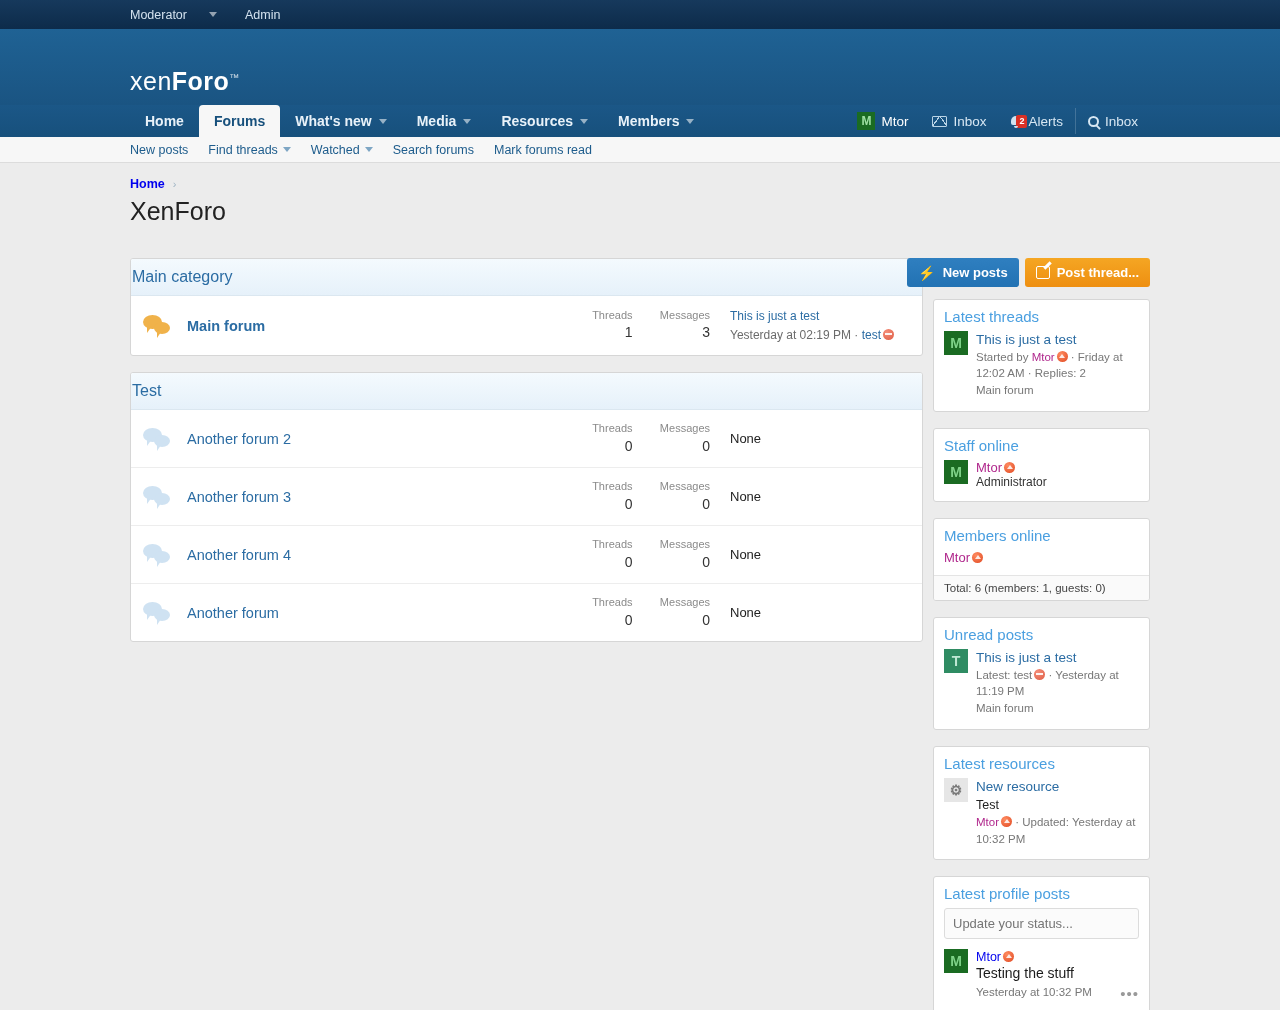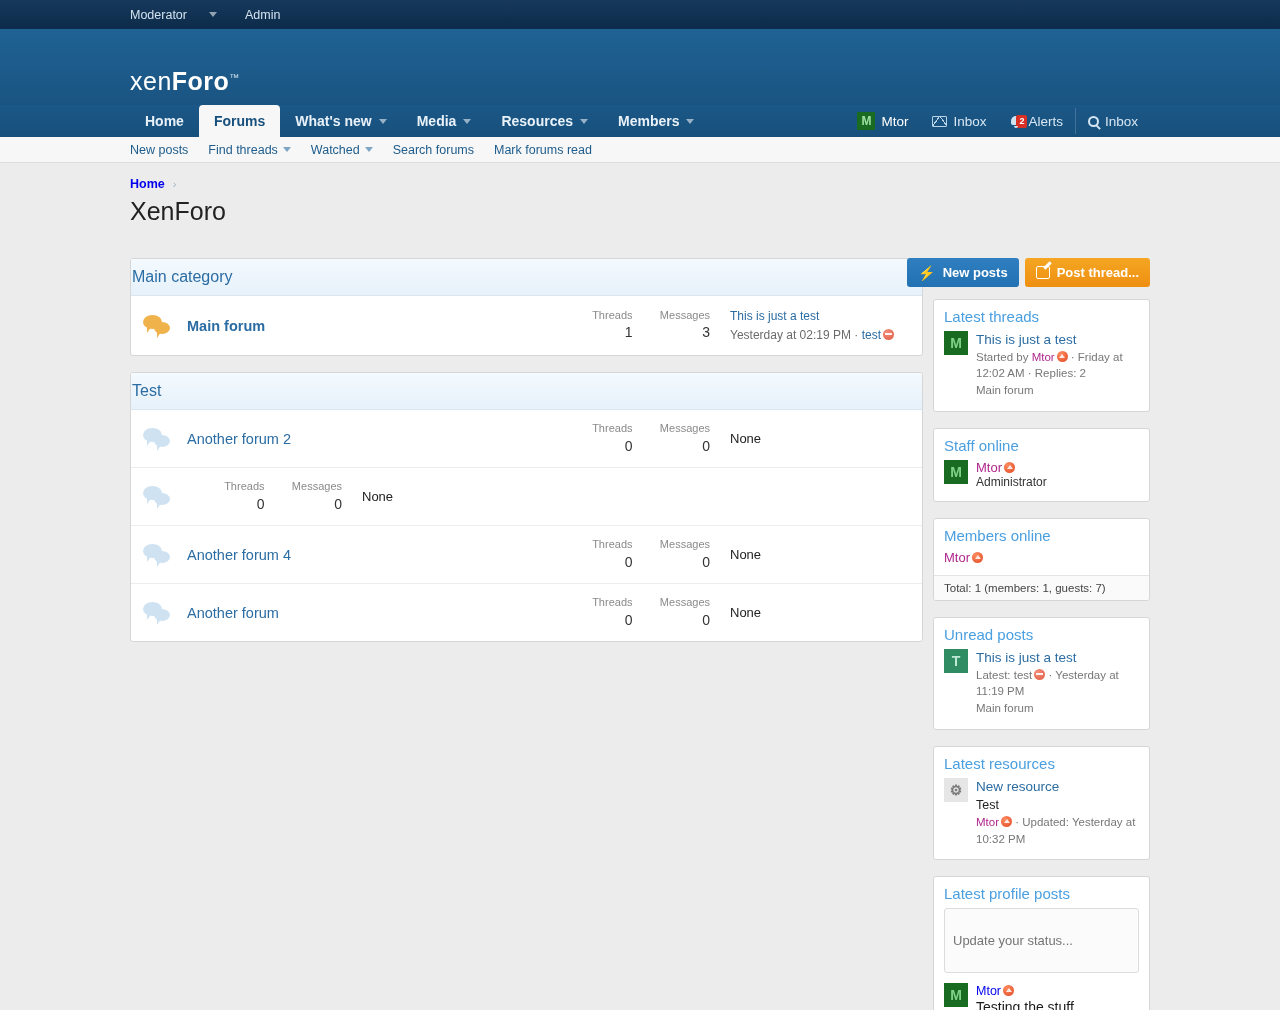--- a/index.html
+++ b/index.html
@@ -420,21 +420,21 @@
     left: 2px; top: 4.5px;
     width: 7px; height: 2px;
     background: rgba(255,255,255,.9);
   }
 
   .status-input {
     width: 100%;
     border: 1px solid #dcdcdc;
     border-radius: 3px;
     background: #fbfbfb;
-    padding: 24px 8px;
+    padding: 7px 8px;
     font-size: 13px;
     color: #999;
     font-family: "Liberation Sans", sans-serif;
     margin-bottom: 10px;
     outline: none;
   }
 
   .dots-menu {
     color: #9a9a9a;
     font-size: 15px;
@@ -609,20 +609,23 @@
             <span class="none">None</span>
           </div>
         </div>
 
         <div class="node-row">
           <div class="bubble-icon bubble-read">
             <span class="b1"></span>
               <span class="t1"></span>
               <span class="b2"></span>
               <span class="t2"></span>
+          </div>
+          <div class="node-title">
+            <a href="#">Another forum 3</a>
           </div>
           <div class="node-stats">
             <div class="stat">
               <div class="stat-label">Threads</div>
               <div class="stat-value">0</div>
             </div>
             <div class="stat">
               <div class="stat-label">Messages</div>
               <div class="stat-value">0</div>
             </div>
@@ -723,21 +726,21 @@
             </div>
           </div>
         </div>
       </div>
 
       <div class="side-block">
         <div class="side-header">Members online</div>
         <div class="side-body">
           <div><a href="#" class="uname-link">Mtor</a><span class="badge-dot"></span></div>
         </div>
-        <div class="side-footer">Total: 1 (members: 1, guests: 7)</div>
+        <div class="side-footer">Total: 6 (members: 1, guests: 0)</div>
       </div>
 
       <div class="side-block">
         <div class="side-header">Unread posts</div>
         <div class="side-body">
           <div class="side-item">
             <div class="avatar av-teal">T</div>
             <div class="side-item-main">
               <a href="#" class="side-item-title">This is just a test</a>
               <div class="side-item-sub"><span>Latest: </span><a href="#" style="color:#777">test</a><span class="badge-dot flat"></span><span> · Yesterday at 11:19 PM</span></div>

